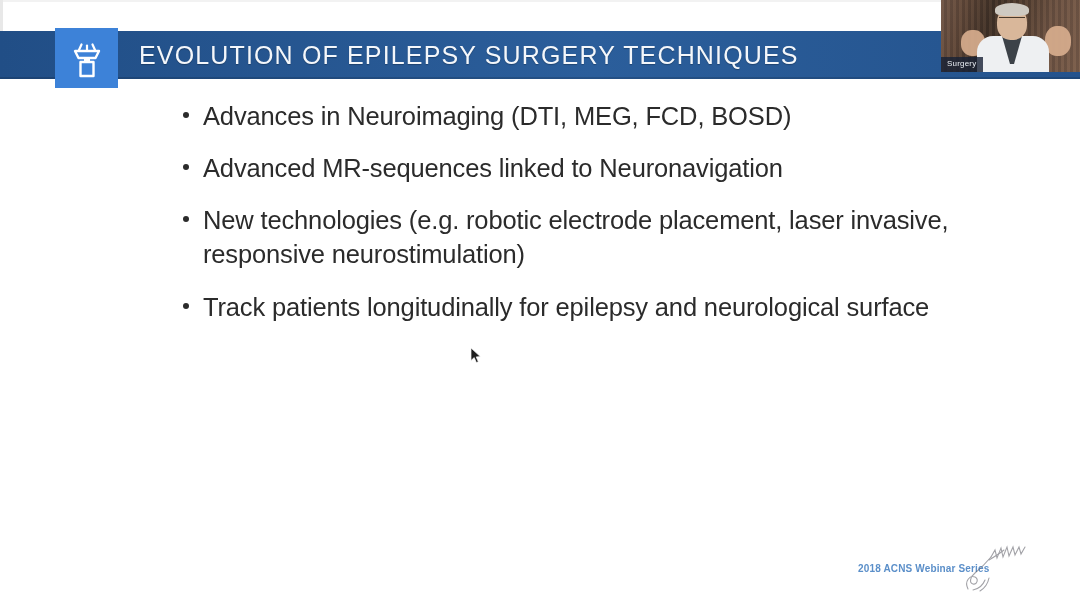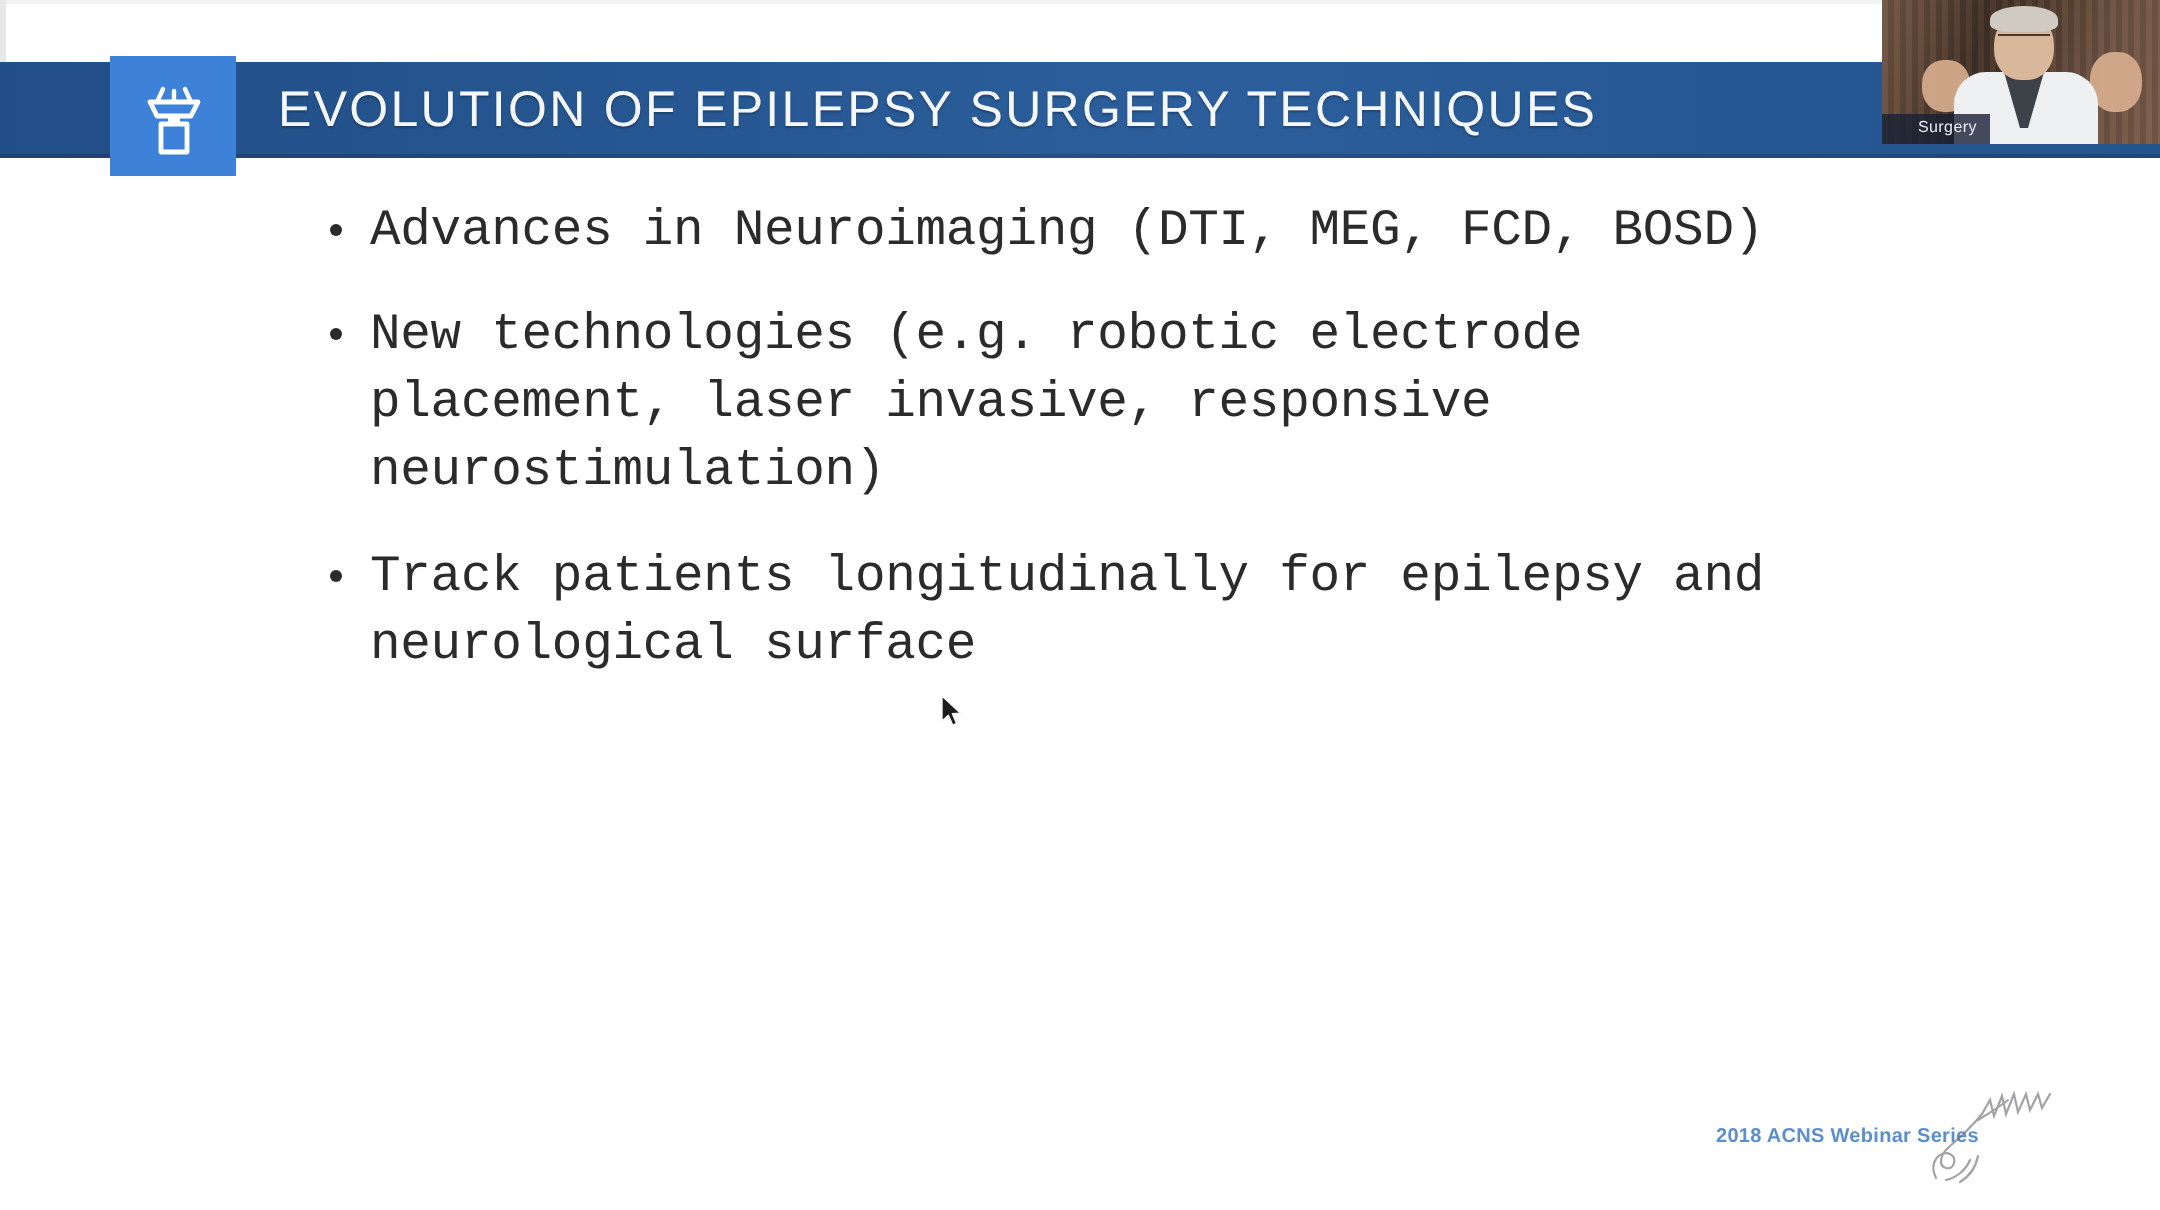--- a/index.html
+++ b/index.html
@@ -74,24 +74,23 @@
   .icon-tile svg {
     position: absolute;
     left: 50%;
     top: 50%;
     transform: translate(-50%, -50%);
   }
 
   
   .bullet-list {
     position: absolute;
-    left: 159px;
+    left: 177px;
     top: 99px;
     width: 790px;
-    font-family: Liberation Mono, monospace;
   }
   .bullet-item {
     position: relative;
     padding-left: 26px;
     margin-bottom: 18px;
     font-size: 25.5px;
     line-height: 1.34;
     color: #2b2b2b;
     letter-spacing: -0.15px;
   }
@@ -212,21 +211,21 @@
     width: 26px;
     height: 30px;
     border-radius: 45%;
     background: #d7ad8d;
     opacity: 0.92;
   }
   .vid-label {
     position: absolute;
     left: 0;
     bottom: 0;
-    padding: 2px 7px 3px 18px;
+    padding: 2px 7px 3px 6px;
     background: rgba(22,32,52,0.80);
     color: #e9edf3;
     font-size: 8px;
     letter-spacing: 0.2px;
     line-height: 10px;
   }
 
   
   .cursor {
     position: absolute;
@@ -262,20 +261,24 @@
       </svg>
     </span>
   </div>
 
   <div class="header-title">EVOLUTION OF EPILEPSY SURGERY TECHNIQUES</div>
 
   <div class="bullet-list">
     <div class="bullet-item">
       <span class="dot"></span>
       <span>Advances in Neuroimaging (DTI, MEG, FCD, BOSD)</span>
+    </div>
+    <div class="bullet-item">
+      <span class="dot"></span>
+      <span>Advanced MR-sequences linked to Neuronavigation</span>
     </div>
     <div class="bullet-item">
       <span class="dot"></span>
       <span>New technologies (e.g. robotic electrode placement, laser invasive, responsive neurostimulation)</span>
     </div>
     <div class="bullet-item">
       <span class="dot"></span>
       <span>Track patients longitudinally for epilepsy and neurological surface</span>
     </div>
   </div>

